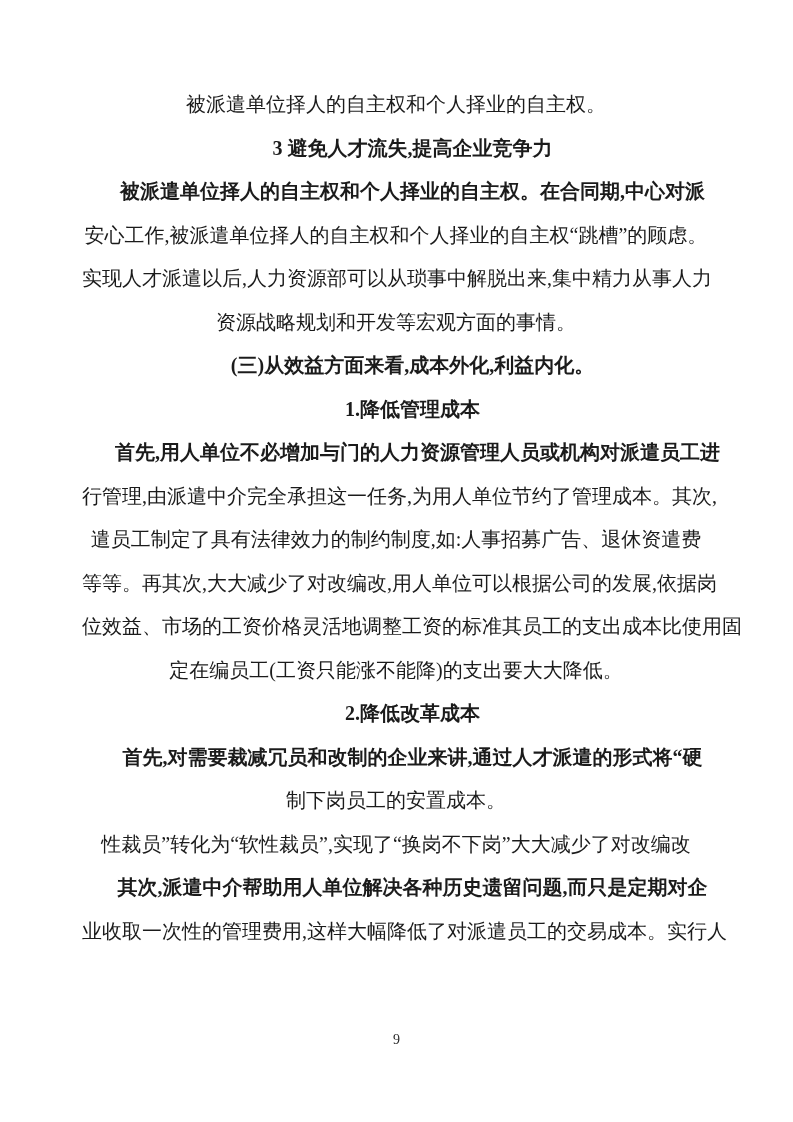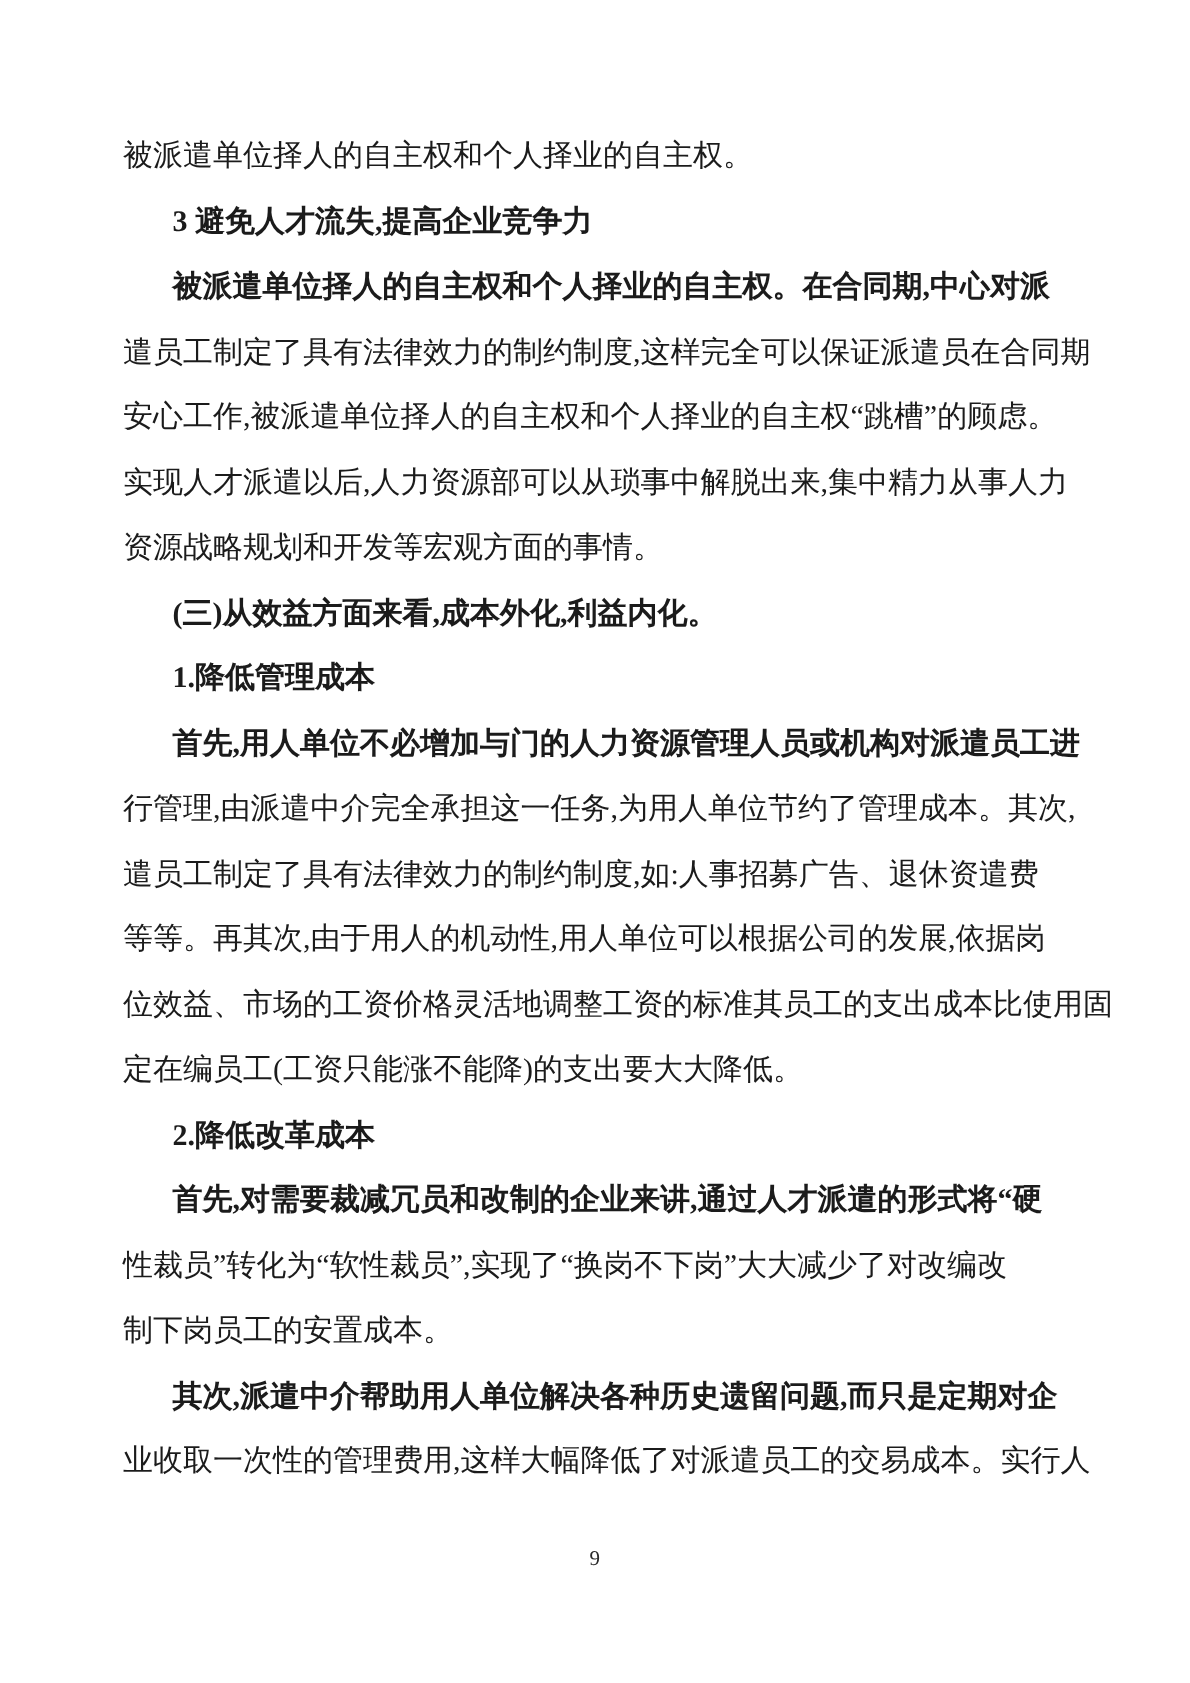--- a/index.html
+++ b/index.html
@@ -21,21 +21,21 @@
     left: 82px;
     top: 83px;
     width: 628px;
   }
   .line {
     height: 43.5px;
     line-height: 43.5px;
     font-size: 20px;
     white-space: nowrap;
     overflow: visible;
-    text-align: left;
+    text-align: center;
   }
   .line.indent {
     padding-left: 33px;
     font-weight: bold;
   }
   .line.justify {
     
     letter-spacing: 0px;
   }
   .page-number {
@@ -52,33 +52,32 @@
 </style>
 </head>
 <body>
 
 <div class="page">
   <div class="content">
 
   <div class="line">被派遣单位择人的自主权和个人择业的自主权。</div>
       <div class="line indent">3 避免人才流失,提高企业竞争力</div>
       <div class="line indent justify">被派遣单位择人的自主权和个人择业的自主权。在合同期,中心对派</div>
-      <div class="line justify">遣员工制定了具有法律效力的制约制度,这样完全可以保证派遣员在合同期</div>
       <div class="line justify">安心工作,被派遣单位择人的自主权和个人择业的自主权“跳槽”的顾虑。</div>
       <div class="line justify">实现人才派遣以后,人力资源部可以从琐事中解脱出来,集中精力从事人力</div>
       <div class="line">资源战略规划和开发等宏观方面的事情。</div>
       <div class="line indent">(三)从效益方面来看,成本外化,利益内化。</div>
       <div class="line indent">1.降低管理成本</div>
       <div class="line indent justify">首先,用人单位不必增加与门的人力资源管理人员或机构对派遣员工进</div>
       <div class="line justify">行管理,由派遣中介完全承担这一任务,为用人单位节约了管理成本。其次,</div>
       <div class="line justify">遣员工制定了具有法律效力的制约制度,如:人事招募广告、退休资遣费</div>
-      <div class="line justify">等等。再其次,由于用人的机动性,用人单位可以根据公司的发展,依据岗</div>
+      <div class="line justify">等等。再其次,大大减少了对改编改,用人单位可以根据公司的发展,依据岗</div>
       <div class="line justify">位效益、市场的工资价格灵活地调整工资的标准其员工的支出成本比使用固</div>
       <div class="line">定在编员工(工资只能涨不能降)的支出要大大降低。</div>
       <div class="line indent">2.降低改革成本</div>
       <div class="line indent justify">首先,对需要裁减冗员和改制的企业来讲,通过人才派遣的形式将“硬</div>
+      <div class="line">制下岗员工的安置成本。</div>
       <div class="line justify">性裁员”转化为“软性裁员”,实现了“换岗不下岗”大大减少了对改编改</div>
-      <div class="line">制下岗员工的安置成本。</div>
       <div class="line indent justify">其次,派遣中介帮助用人单位解决各种历史遗留问题,而只是定期对企</div>
       <div class="line justify">业收取一次性的管理费用,这样大幅降低了对派遣员工的交易成本。实行人</div>
     </div>
   <div class="page-number">9</div>
 </div>
 
 </body></html>

